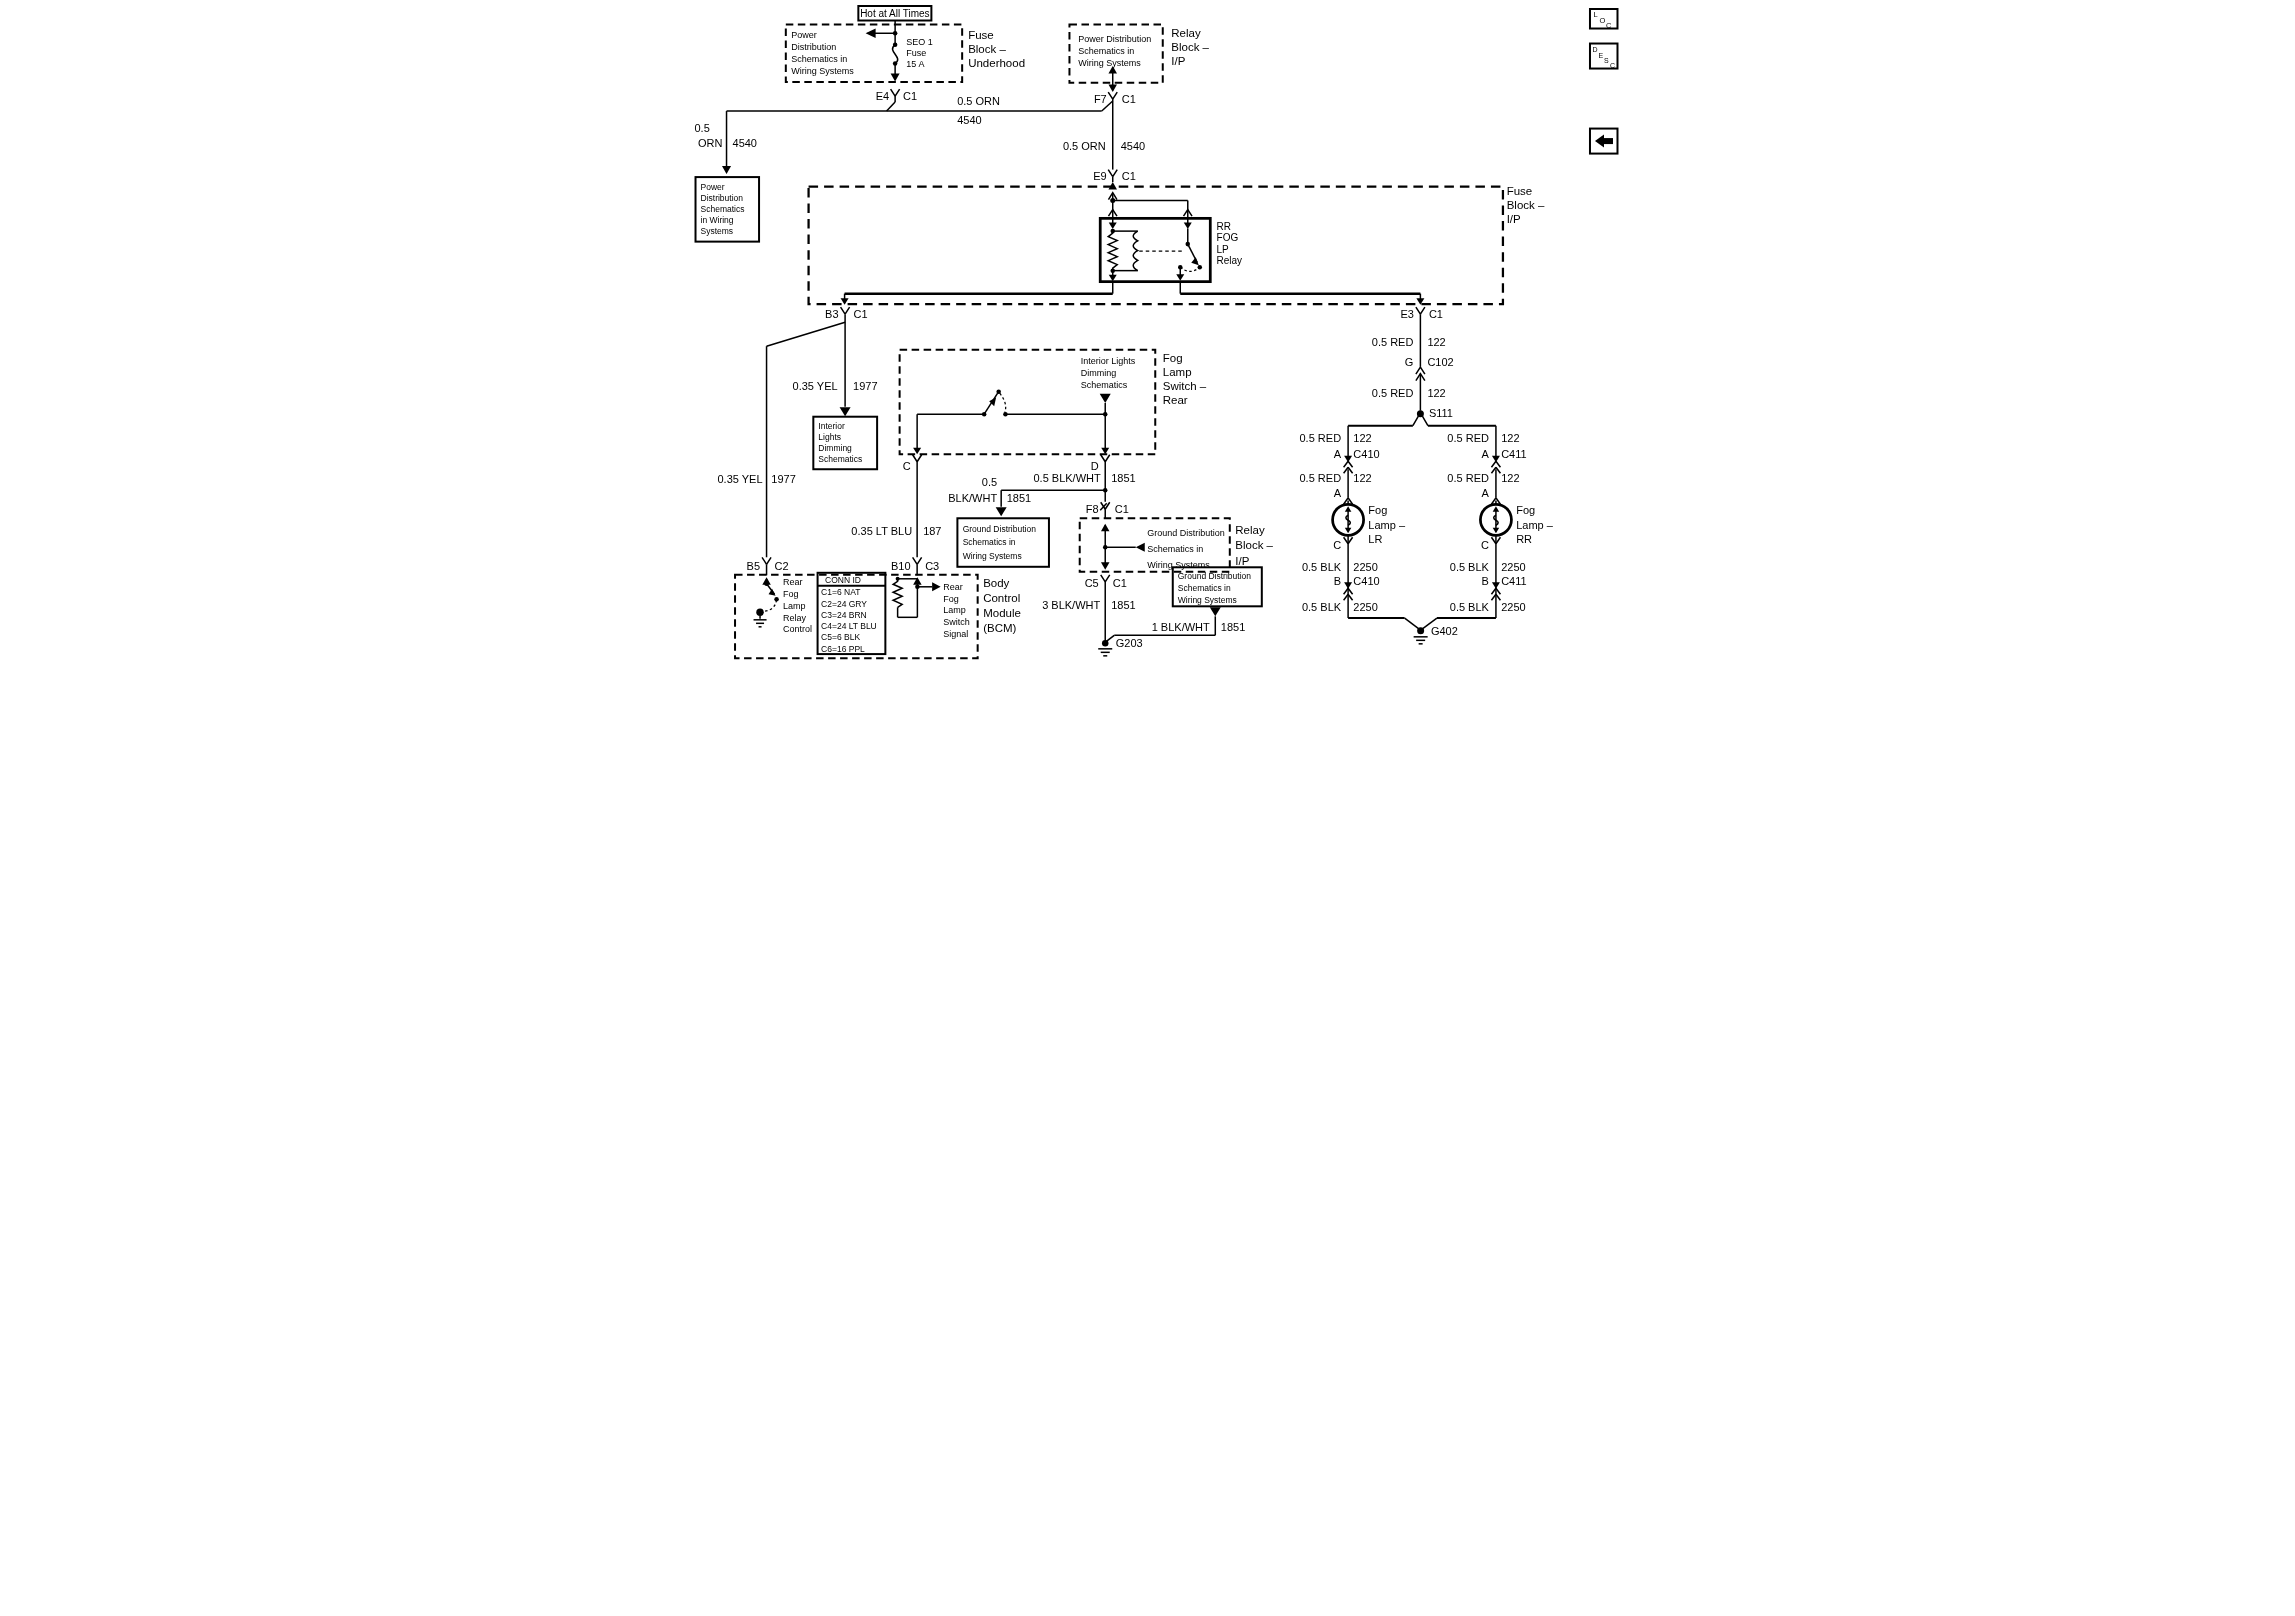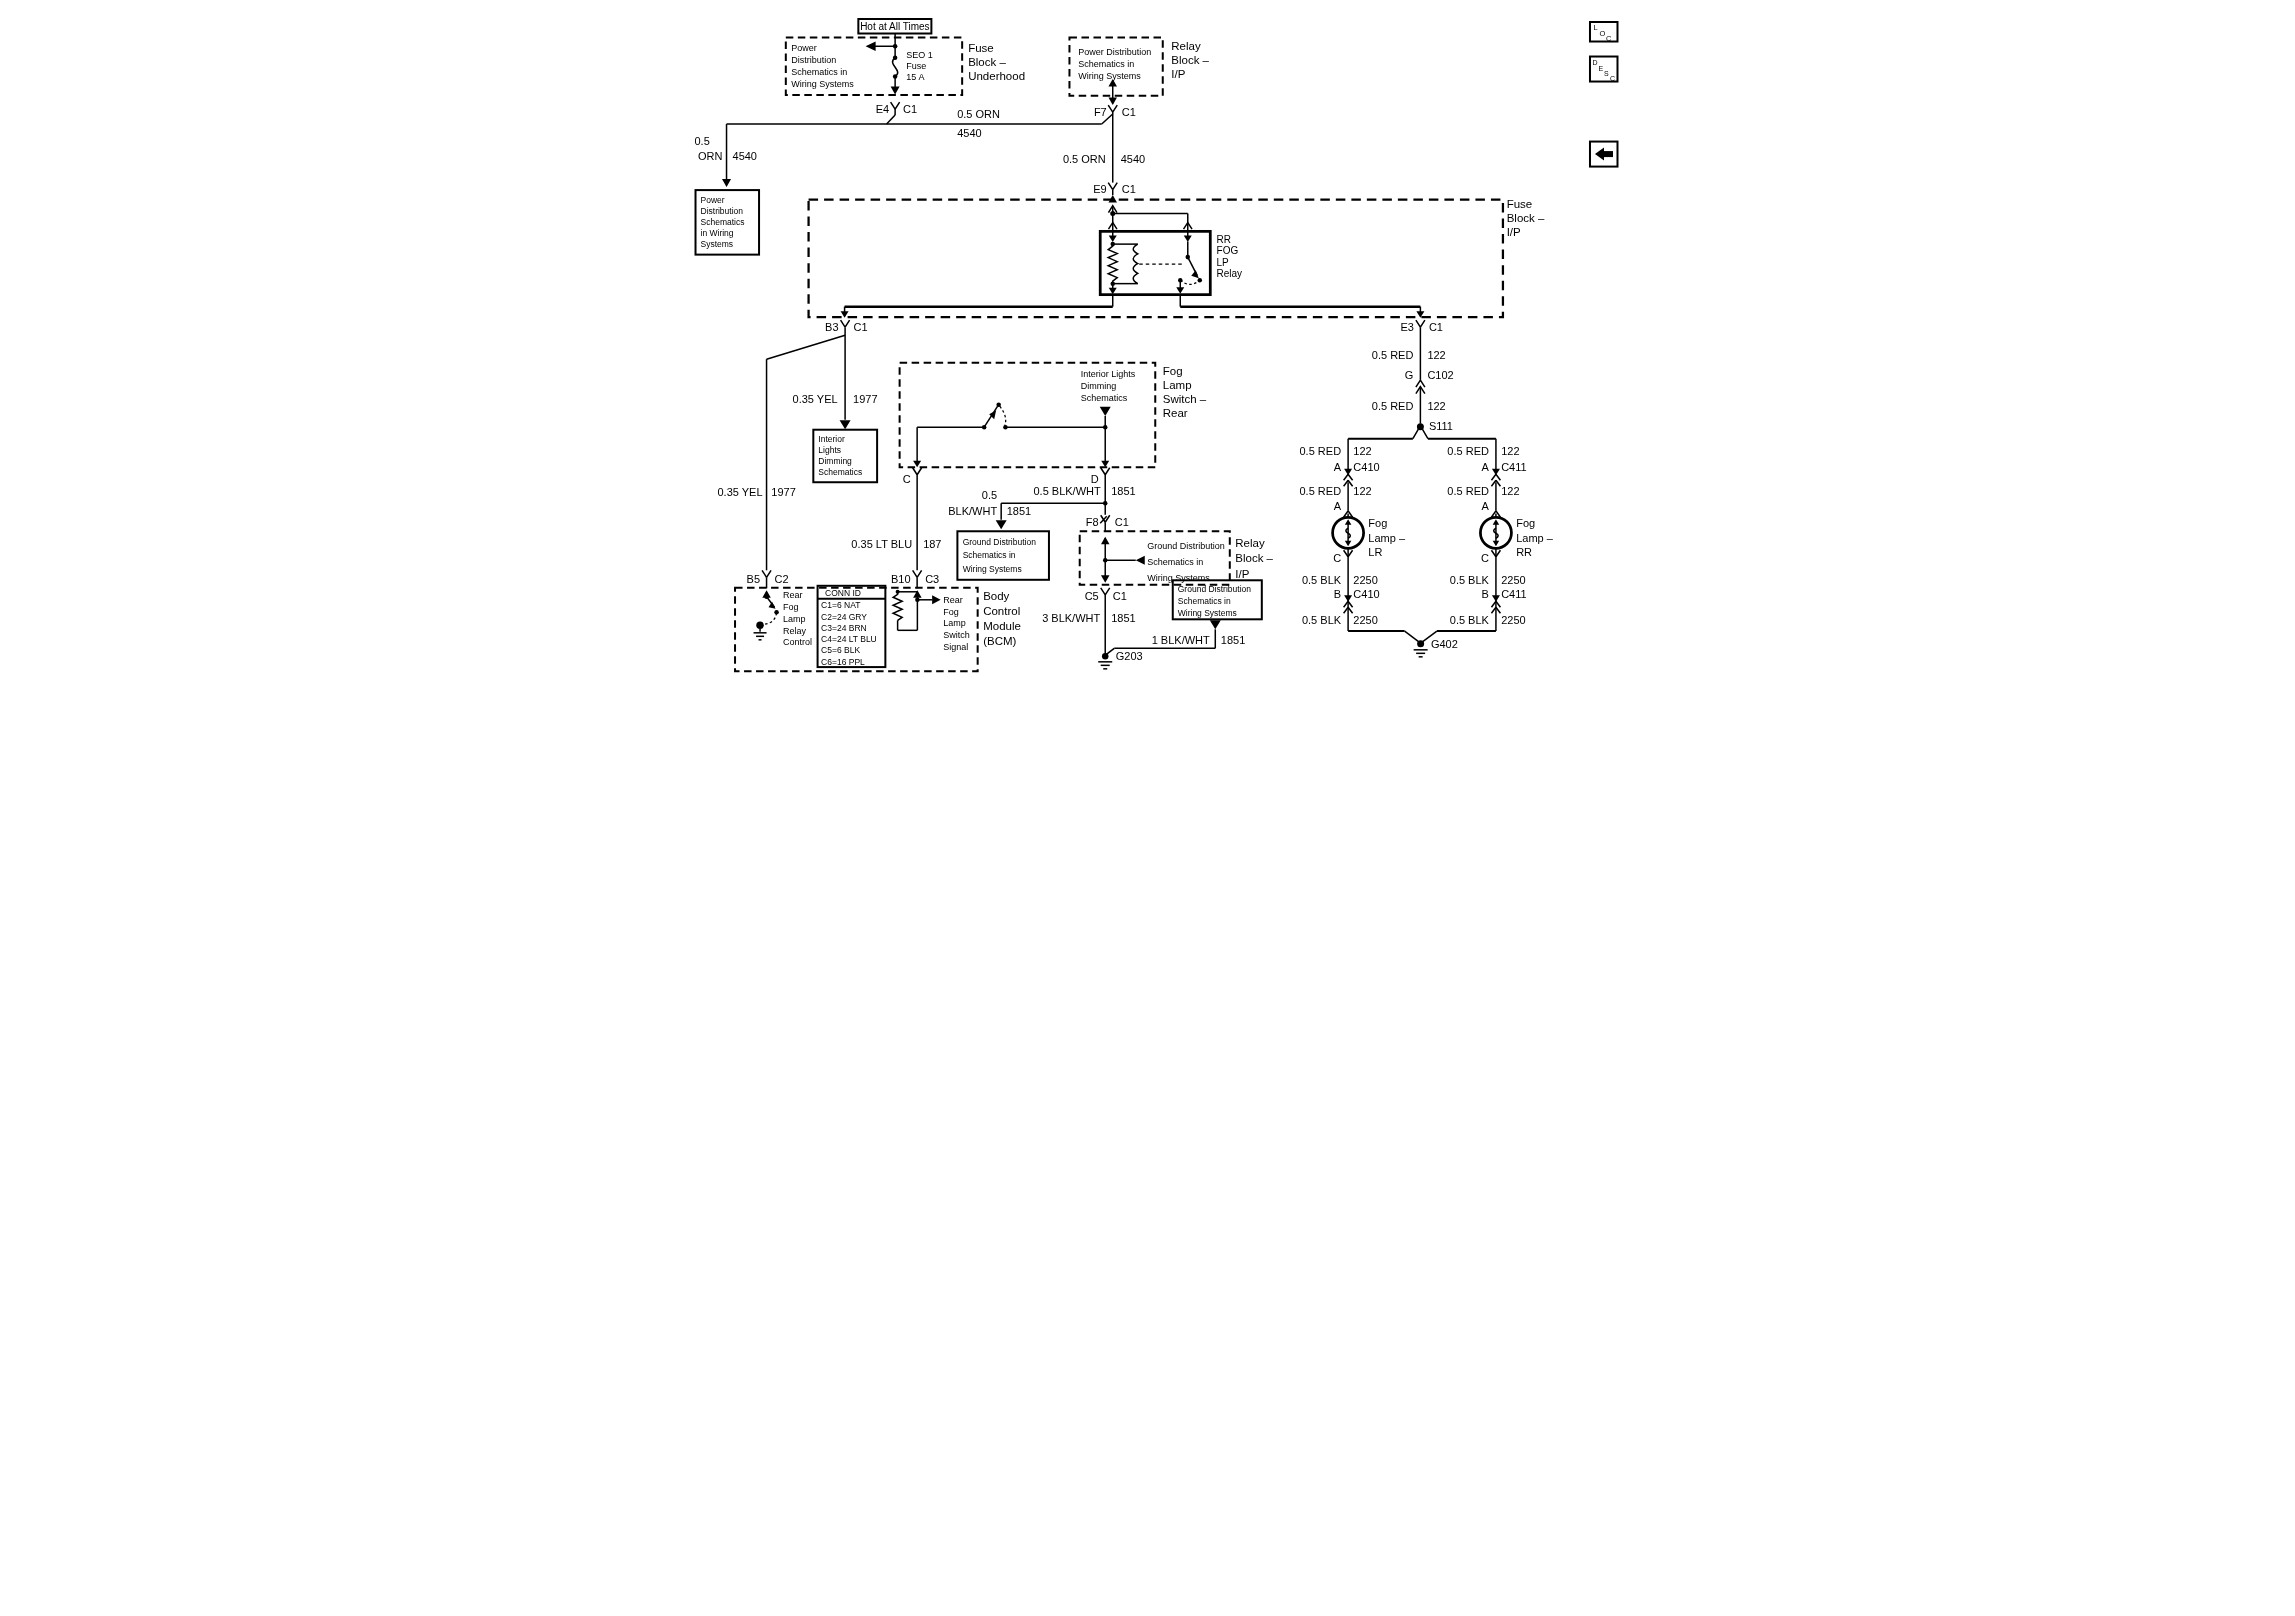--- a/index.html
+++ b/index.html
@@ -1,16 +1,16 @@
 <!DOCTYPE html>
 <html style="font-size:9.7px"><head>
 <meta charset="utf-8">
 <style>
   html,body{margin:0;padding:0;background:#ffffff;}
-  .stage{width:946px;margin:17px auto;}
+  .stage{width:946px;margin:4px auto;}
   svg{display:block;width:100%;height:auto;background:#ffffff;}
   .t{font-family:"Liberation Sans","DejaVu Sans",sans-serif;fill:#000;}
   .t46{font-size:46px;} .t44{font-size:44px;} .t40{font-size:40px;}
   .t36{font-size:36px;} .t34{font-size:34px;} .t30{font-size:30px;} .t28{font-size:28px;}
   .end{text-anchor:end;} .mid{text-anchor:middle;}
   .w{stroke:#000;stroke-width:6;fill:none;stroke-linecap:butt;}
   .w9{stroke:#000;stroke-width:10;fill:none;}
   .bx{fill:none;stroke:#000;stroke-width:8;}
   .bx10{fill:none;stroke:#000;stroke-width:11;}
   .dash{fill:none;stroke:#000;stroke-width:8;stroke-dasharray:30 18;}

